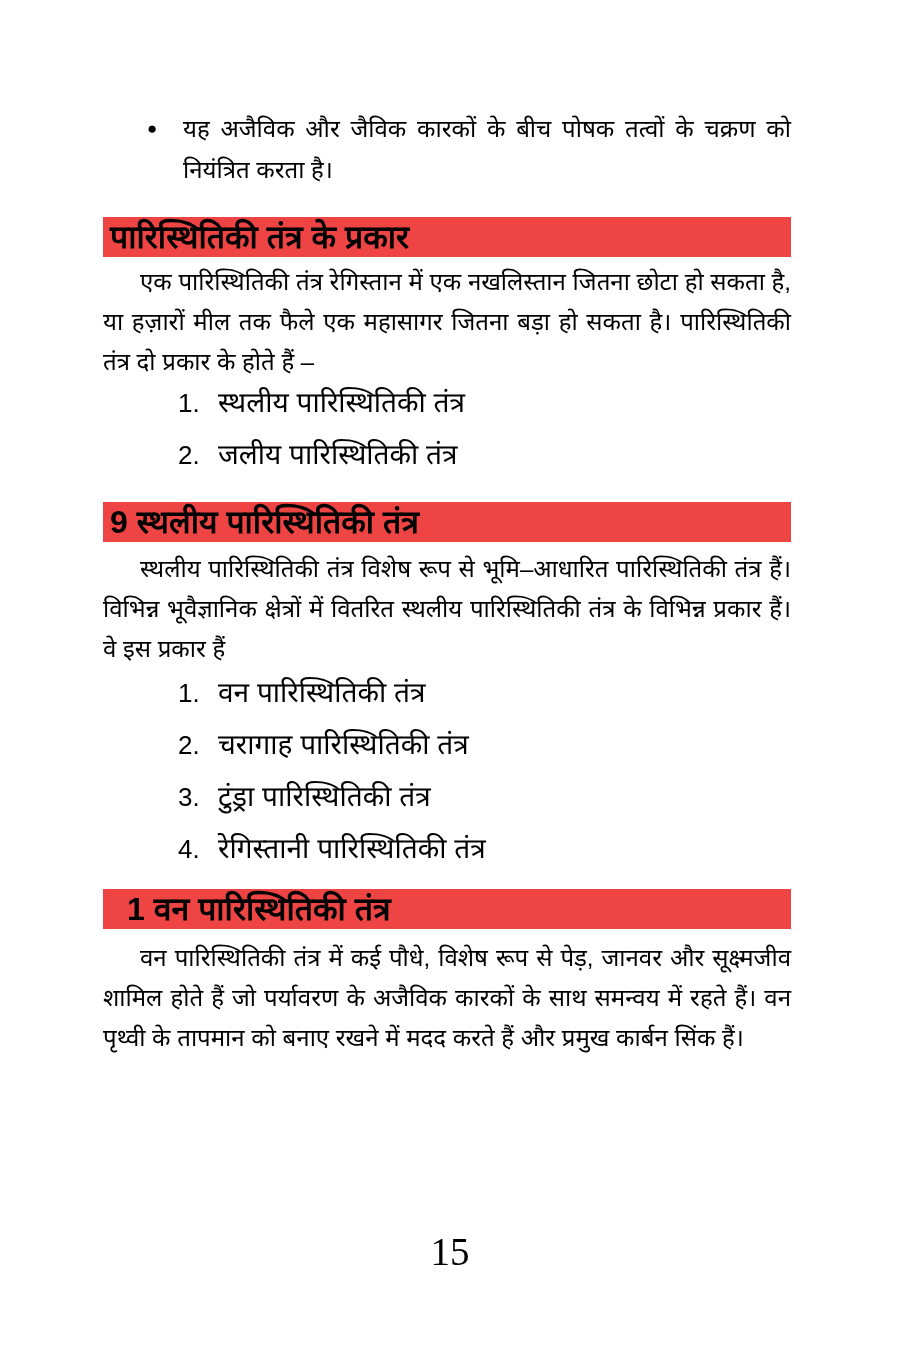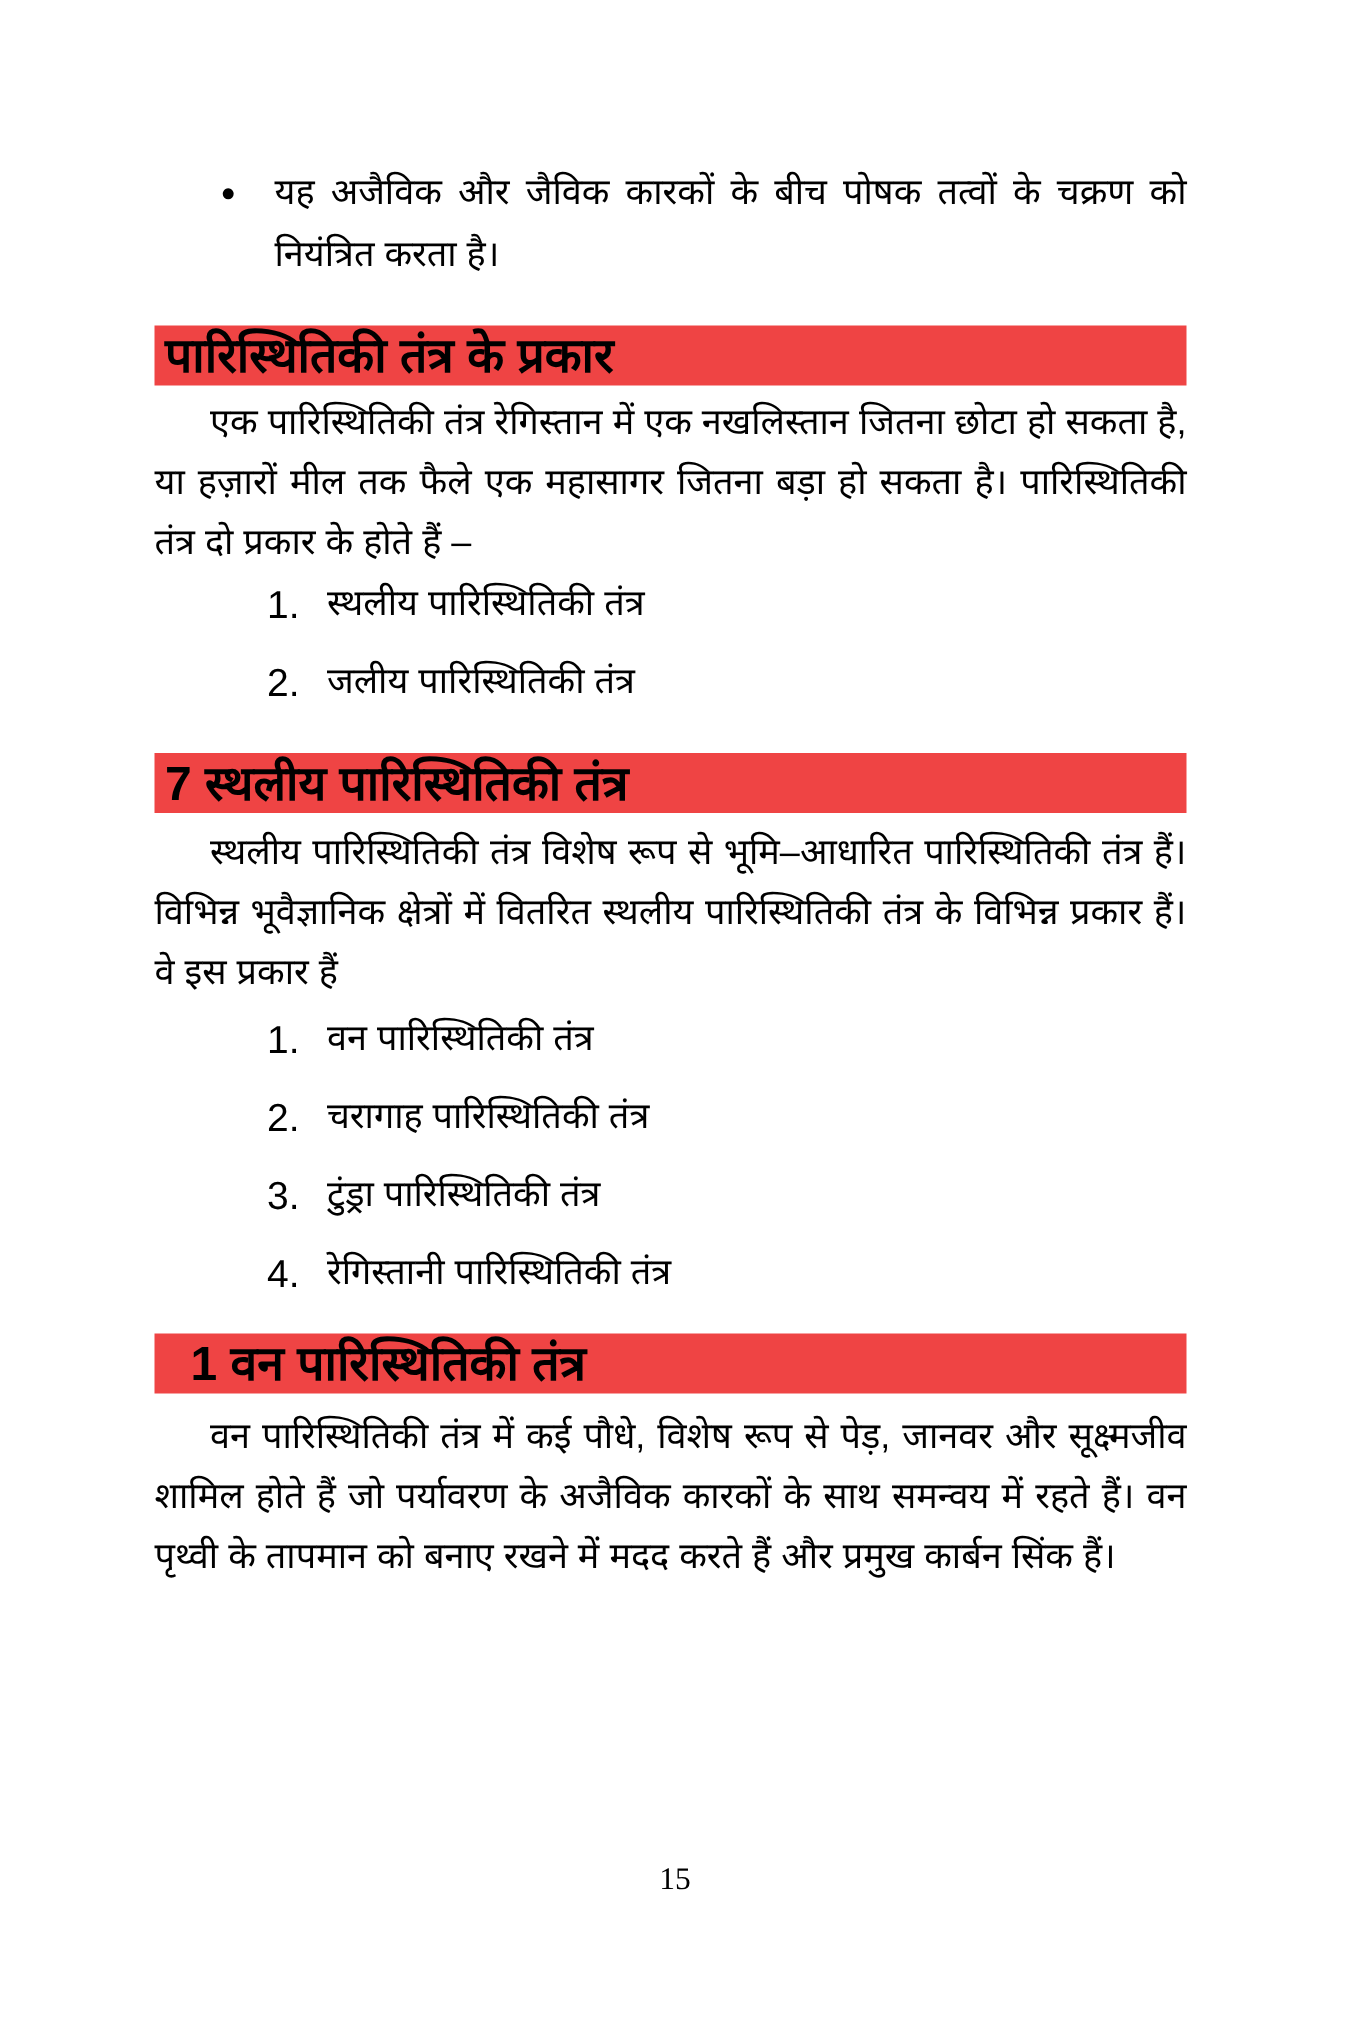--- a/index.html
+++ b/index.html
@@ -80,32 +80,32 @@
     height: 40px;
     margin-bottom: 12px;
   }
   .list-number {
     flex: 0 0 40px;
     font-size: 26px;
     line-height: 40px;
   }
   .list-text {
     flex: 1 1 auto;
-    font-size: 24px;
+    font-size: 28px;
     line-height: 40px;
   }
   
   .page-number {
     position: absolute;
     top: 1234px;
     left: 0;
     width: 900px;
     text-align: center;
     font-family: "Liberation Serif", serif;
-    font-size: 21px;
+    font-size: 39px;
     line-height: 36px;
   }
 </style>
 </head>
 <body>
 
 <div class="page">
 
   <div class="content-block bullet-item">
     <span class="bullet-marker">●</span>
@@ -120,21 +120,21 @@
     <div class="list-item">
       <span class="list-number">1.</span>
       <span class="list-text">स्थलीय पारिस्थितिकी तंत्र</span>
     </div>
     <div class="list-item">
       <span class="list-number">2.</span>
       <span class="list-text">जलीय पारिस्थितिकी तंत्र</span>
     </div>
   </div>
 
-  <div class="content-block heading-bar heading-2">7 स्थलीय पारिस्थितिकी तंत्र</div>
+  <div class="content-block heading-bar heading-2">9 स्थलीय पारिस्थितिकी तंत्र</div>
 
   <div class="content-block paragraph para-2">स्थलीय पारिस्थितिकी तंत्र विशेष रूप से भूमि–आधारित पारिस्थितिकी तंत्र हैं। विभिन्न भूवैज्ञानिक क्षेत्रों में वितरित स्थलीय पारिस्थितिकी तंत्र के विभिन्न प्रकार हैं। वे इस प्रकार हैं</div>
 
   <div class="content-block num-list list-2">
     <div class="list-item">
       <span class="list-number">1.</span>
       <span class="list-text">वन पारिस्थितिकी तंत्र</span>
     </div>
     <div class="list-item">
       <span class="list-number">2.</span>

